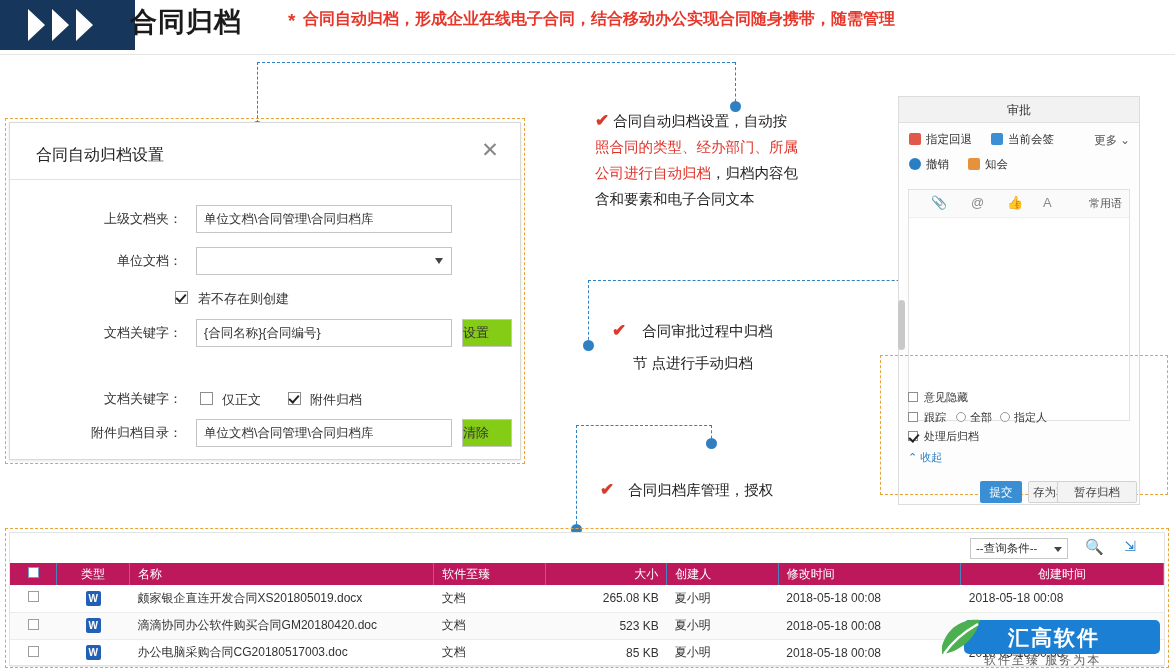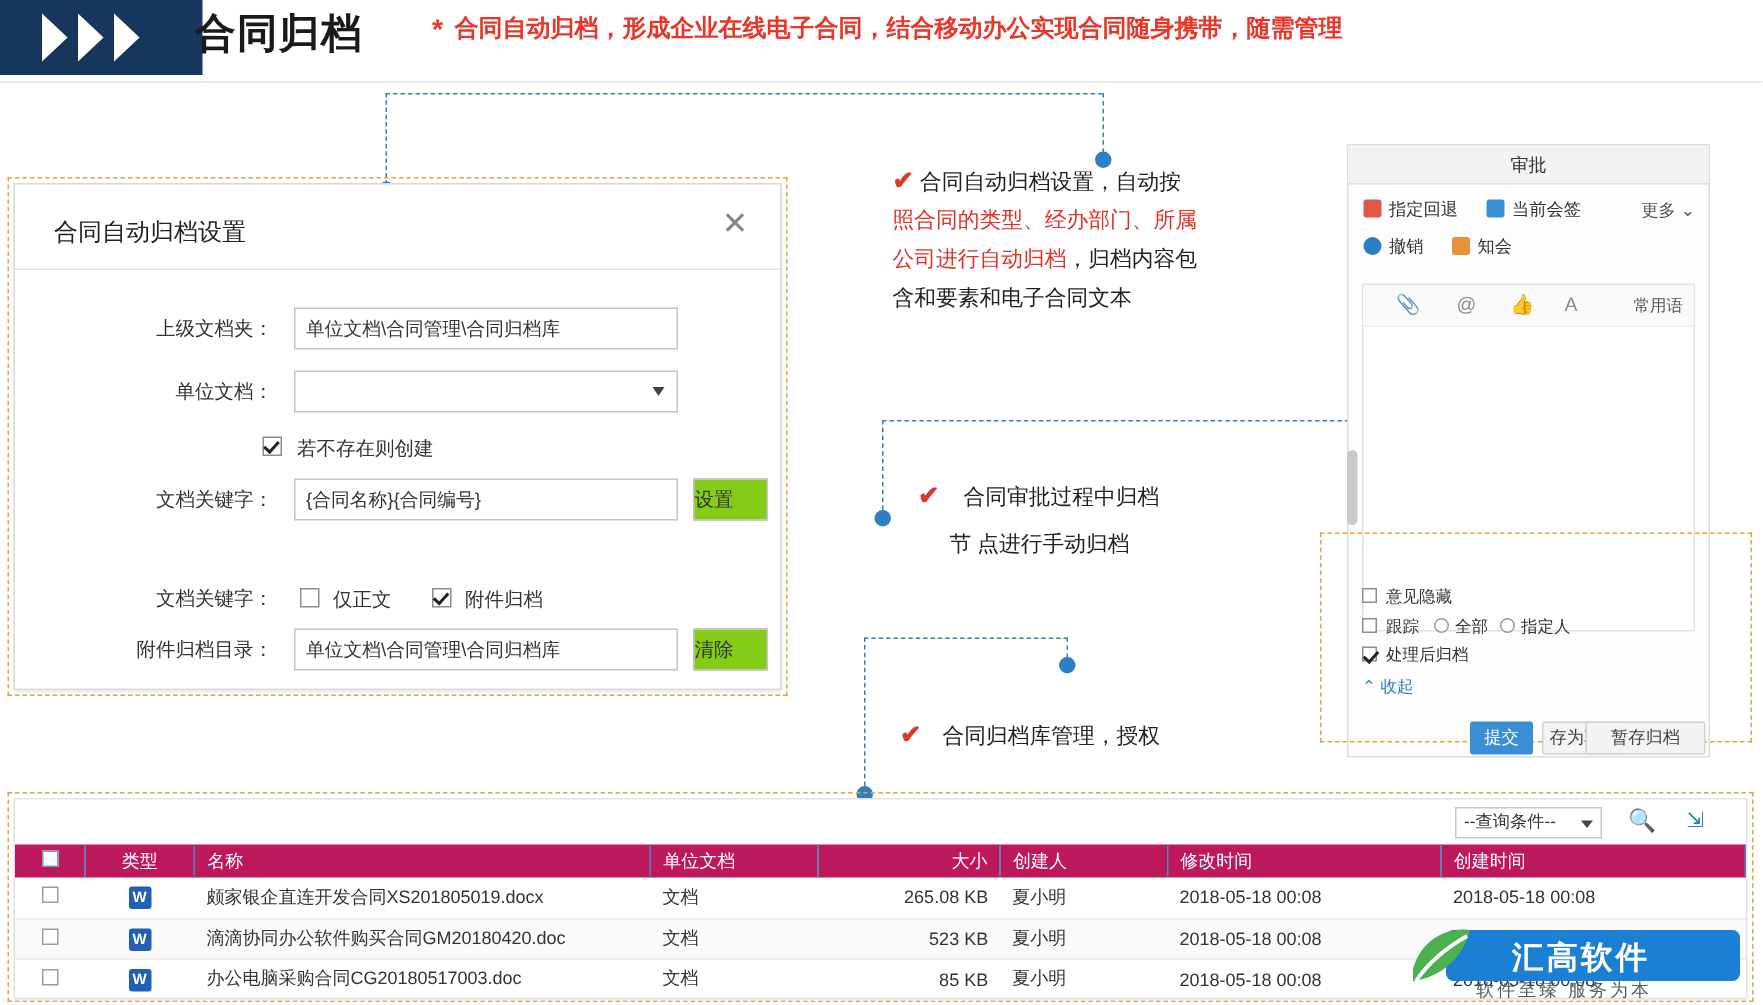--- a/index.html
+++ b/index.html
@@ -395,25 +395,25 @@
 
   <div style="position:absolute; left:0; top:30px; width:1154px;">
     <table>
       <thead>
         <tr>
           <th style="width:46px; text-align:center;">
             <span style="display:inline-block;width:11px;height:11px;background:#fff;border:1px solid #6f9fd0;"></span>
           </th>
           <th style="width:72px; text-align:center;">类型</th>
           <th style="width:300px;">名称</th>
-          <th style="width:110px;">单位文档</th>
+          <th style="width:110px;">软件至臻</th>
           <th style="width:120px; text-align:right;">大小</th>
           <th style="width:110px;">创建人</th>
           <th style="width:180px;">修改时间</th>
-          <th style="width:200px;">创建时间</th>
+          <th style="width:200px;text-align:center;">创建时间</th>
         </tr>
       </thead>
       <tbody>
         <tr>
           <td style="text-align:center;">
             <span style="display:inline-block;width:11px;height:11px;background:#fff;border:1px solid #9d9d9d;"></span>
           </td>
           <td style="text-align:center;">
             <span class="wicon">W</span>
           </td>

